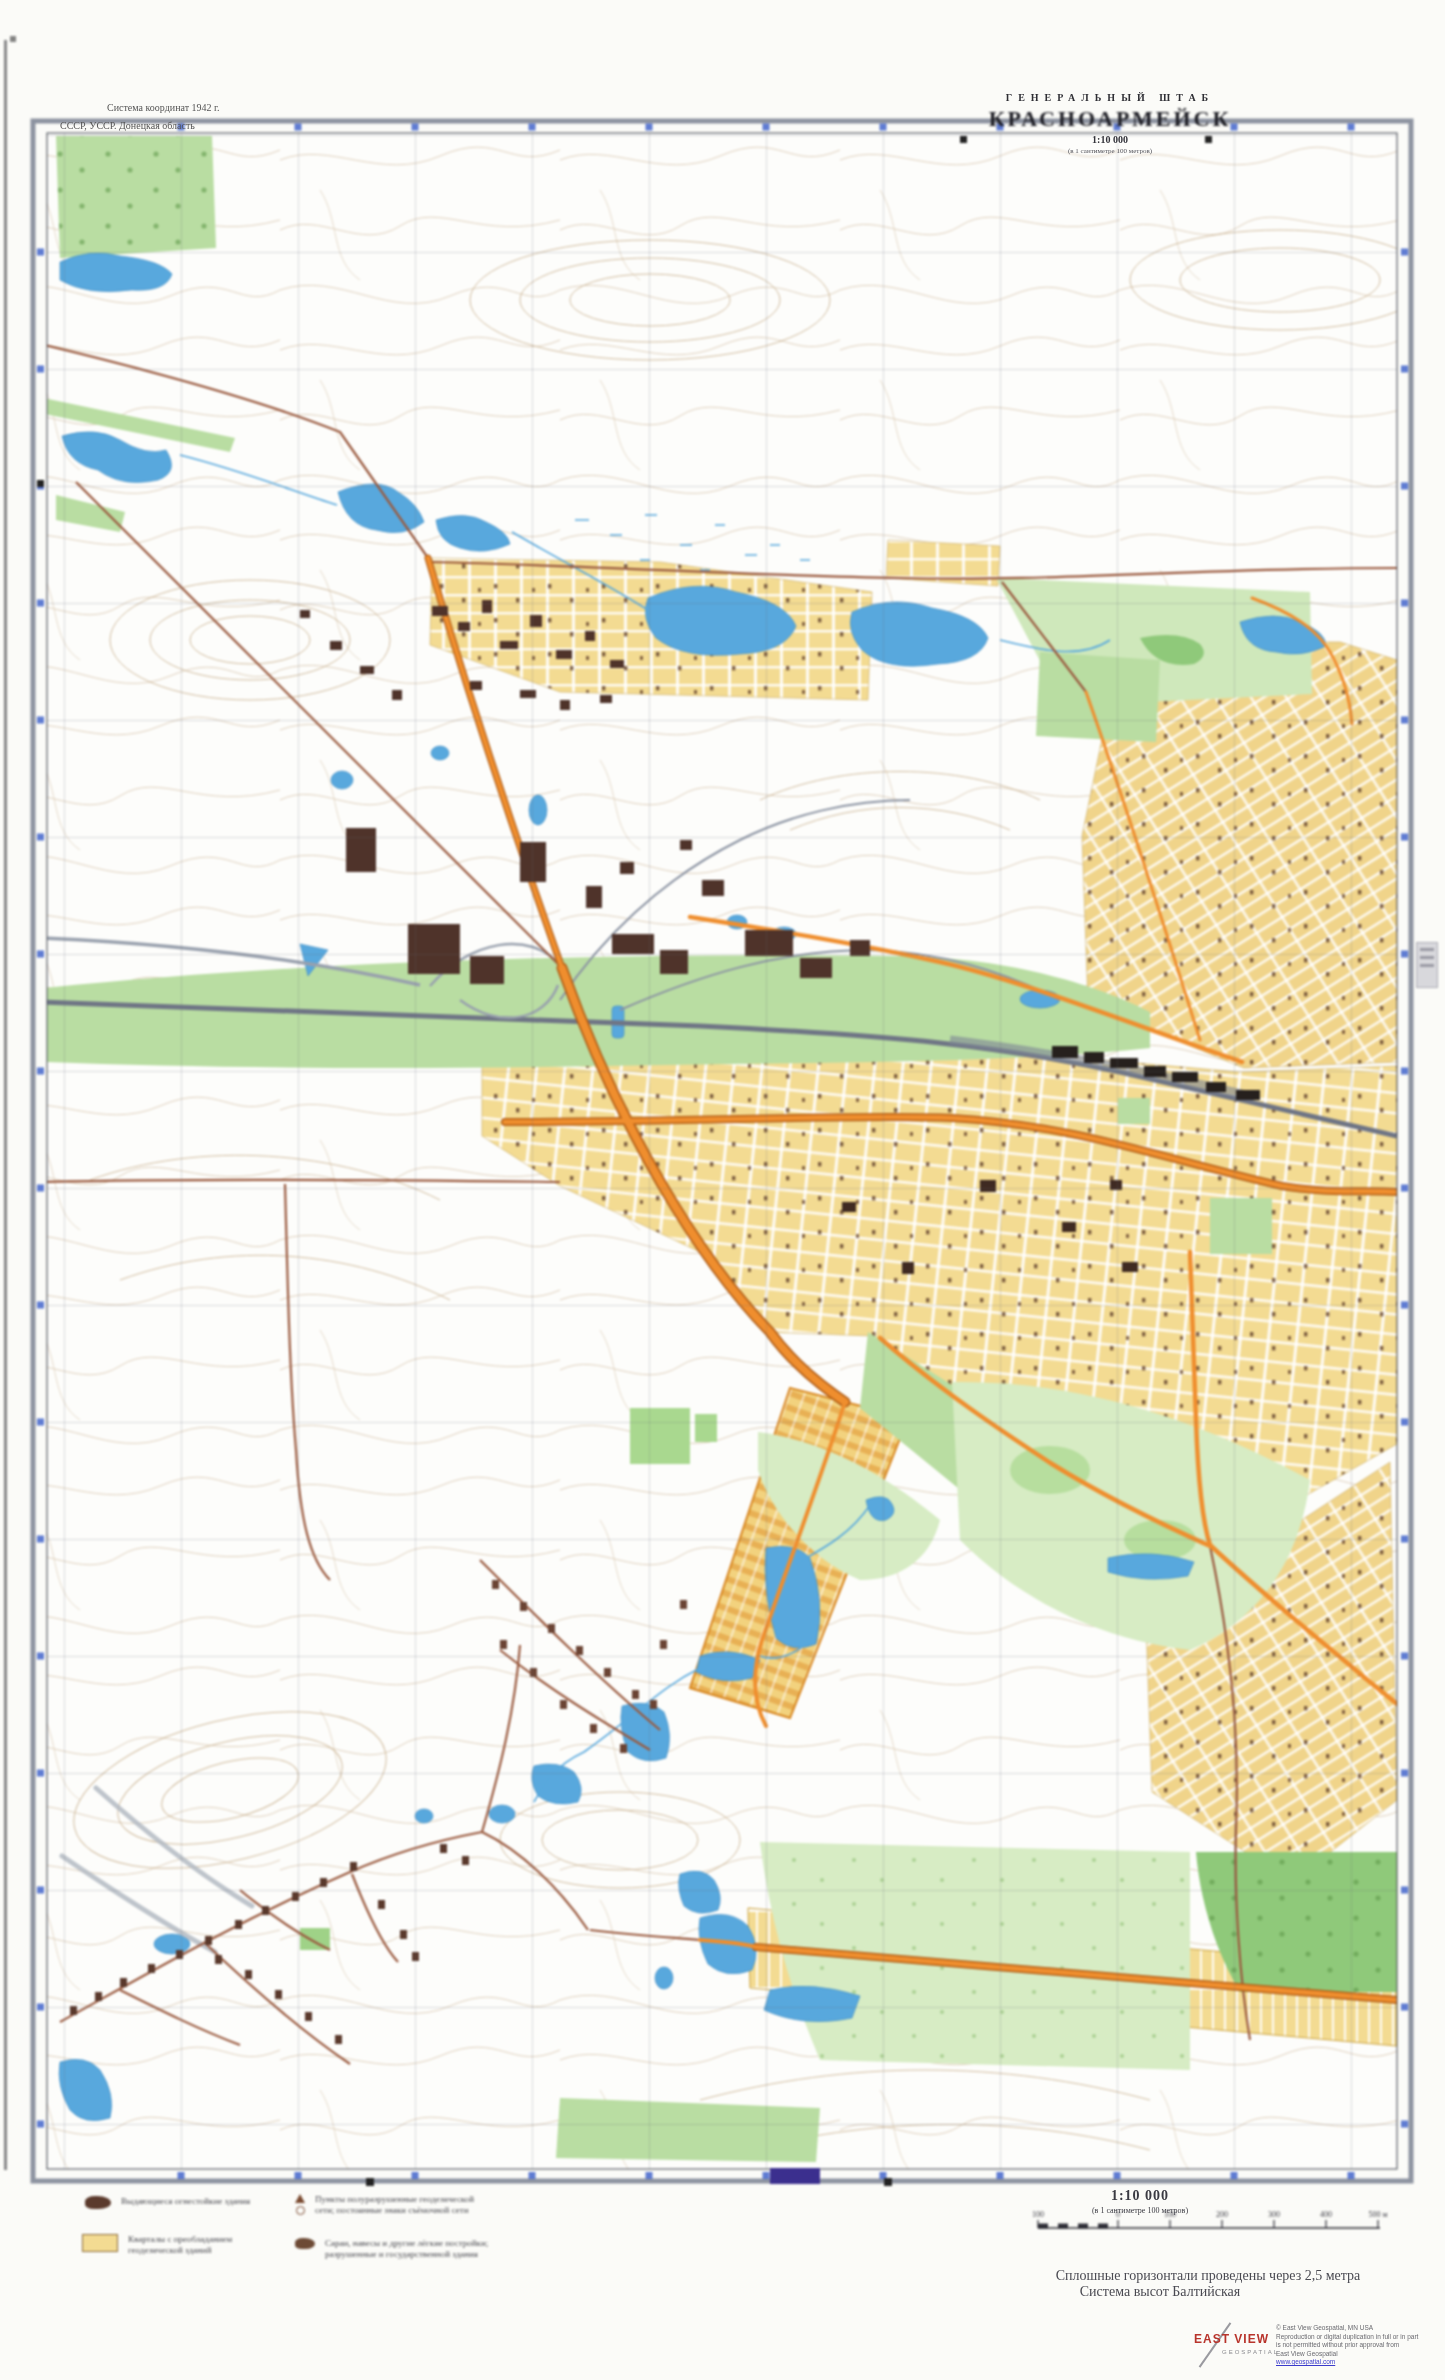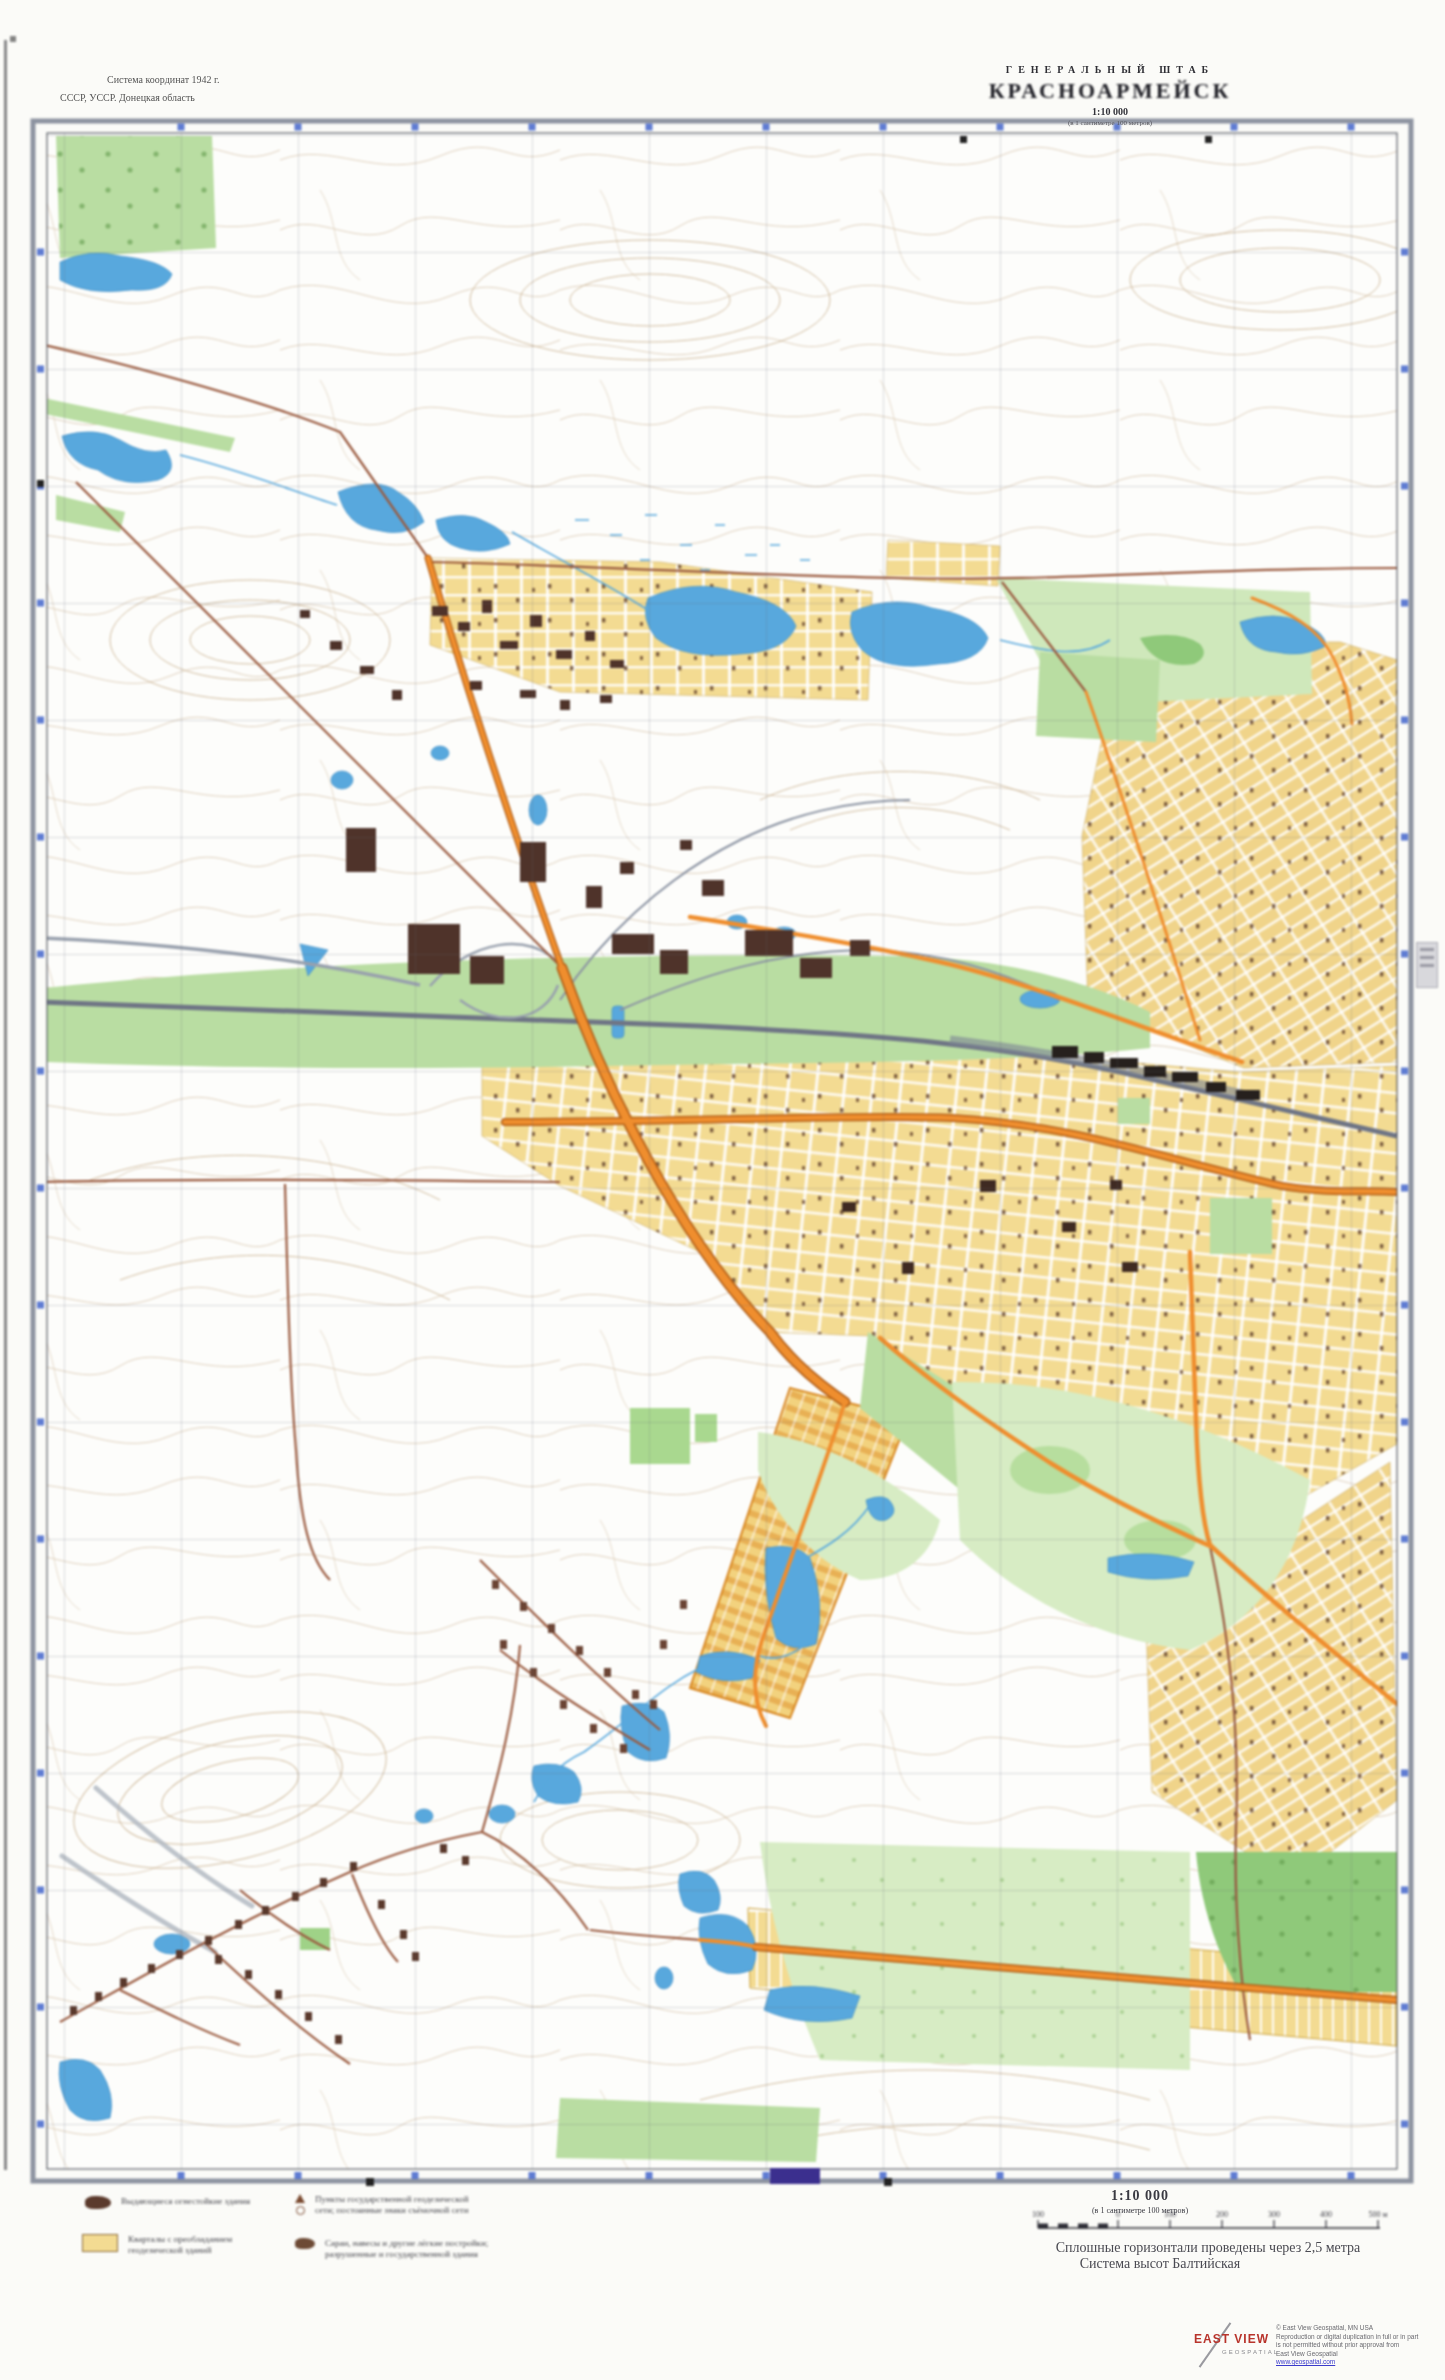--- a/index.html
+++ b/index.html
@@ -1,18 +1,18 @@
 <!DOCTYPE html>
 <html><head>
 <meta charset="utf-8">
 <style>
   html,body{margin:0;padding:0;}
   body{width:1445px;height:2380px;position:relative;background:#fbfbf8;font-family:"Liberation Serif",serif;overflow:hidden;}
   .map-svg{position:absolute;left:0;top:0;filter:blur(1.1px);}
-  .txt{position:absolute;color:#3a3a40;filter:blur(0.6px);white-space:nowrap;}
+  .txt{position:absolute;color:#3a3a40;filter:blur(0.6px);white-space:nowrap;margin-top:28px;}
   .c{transform:translateX(-50%);text-align:center;}
   .notes{font-size:10px;color:#555;}
   .agency{font-size:10px;letter-spacing:6px;font-weight:bold;color:#2e2e34;}
   .maintitle{font-size:22px;font-weight:bold;letter-spacing:3px;color:#1f1f26;filter:blur(0.8px);}
   .sheet{font-size:10px;font-weight:bold;color:#33333a;}
   .sheet2{font-size:7px;color:#55555c;}
   .legend-item{position:absolute;display:flex;gap:10px;align-items:flex-start;filter:blur(0.8px);}
   .legend-label{font-size:9px;line-height:11px;color:#4a4a50;}
   .blob{width:26px;height:13px;background:#5b3a2c;border-radius:45% 60% 55% 40%;}
   .blob.small{width:20px;height:11px;background:#6d4a35;}
@@ -404,21 +404,21 @@
     <div>Кварталы с преобладанием</div>
     <div>геодезической зданий</div>
   </span>
 </div>
 <div class="legend-item" style="left:295px;top:2194px;">
   <span class="pair">
       <span class="tri"></span>
       <span class="dotg"></span>
     </span>
   <span class="legend-label">
-    <div>Пункты государственной геодезической</div>
+    <div>Пункты полуразрушенные геодезической</div>
     <div>сети; постоянные знаки съёмочной сети</div>
   </span>
 </div>
 <div class="legend-item" style="left:295px;top:2238px;">
   <span class="blob small"></span>
   <span class="legend-label">
     <div>Сараи, навесы и другие лёгкие постройки;</div>
     <div>разрушенные и государственной здания</div>
   </span>
 </div>

